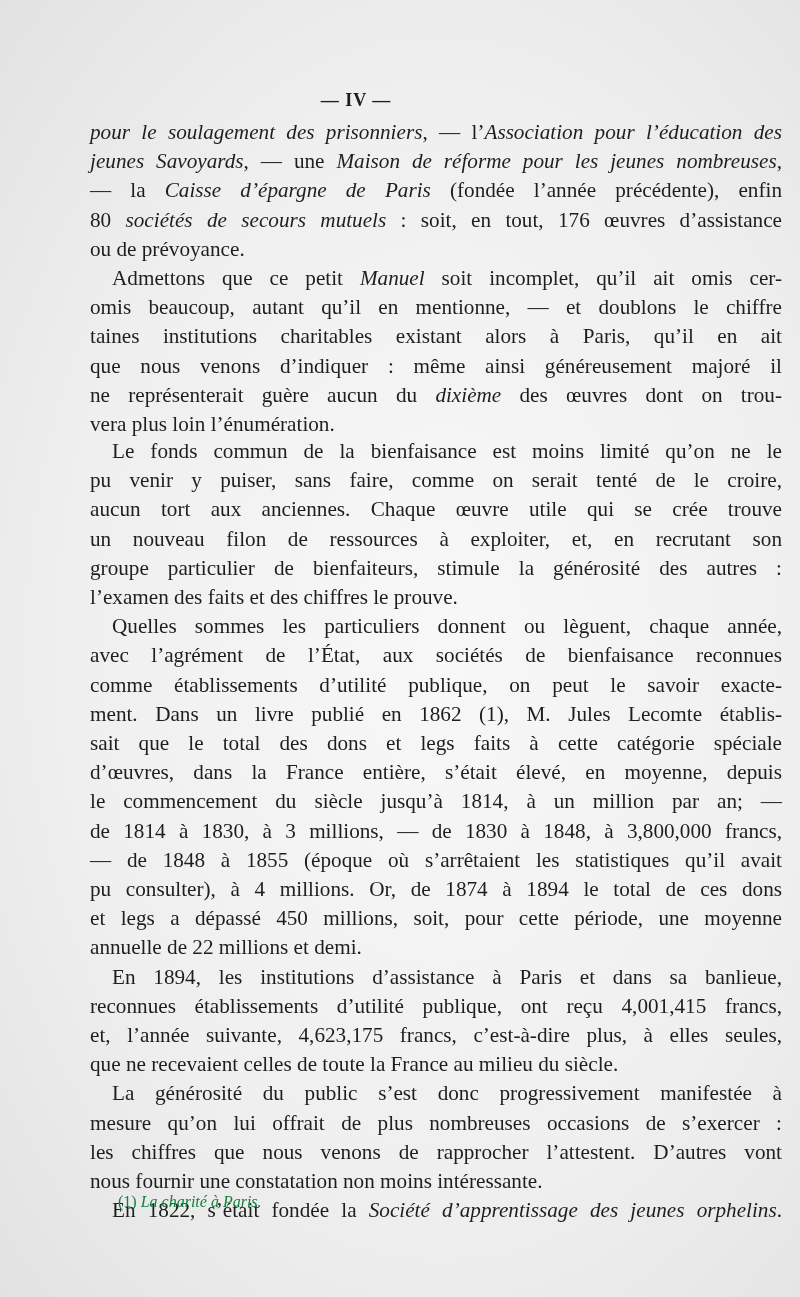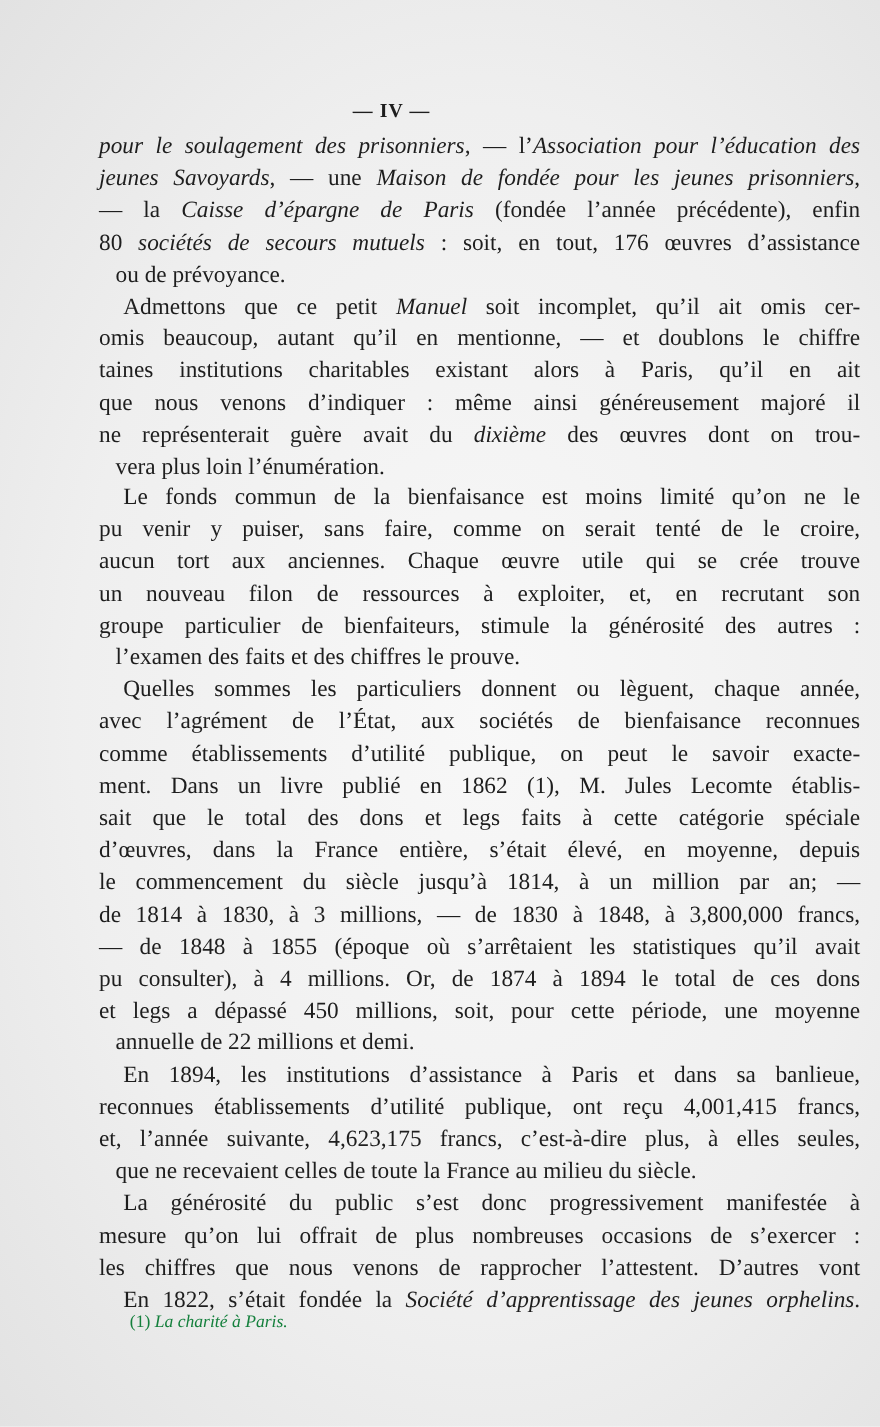--- a/index.html
+++ b/index.html
@@ -43,21 +43,20 @@
       text-indent: 0;
     }
     .line {
       display: block;
       text-align: justify;
       text-align-last: justify;
       white-space: nowrap;
     }
     .line.last {
       text-align-last: left;
-      margin-left: 15px;
     }
     .line.indent {
       padding-left: 22px;
     }
     i { font-style: italic; }
     .footnote {
       position: absolute;
       top: 1193px;
       left: 118px;
       font-size: 16px;
@@ -68,31 +67,31 @@
     .footnote .num { font-style: normal; }
   </style>
 </head>
 <body>
 
 <div class="page-number">— IV —</div>
 
 <div class="text-block" id="block1">
   <div class="para">
       <span class="line"><i>pour le soulagement des prisonniers</i><span>, — l’</span><i>Association pour l’éducation des</i></span>
-      <span class="line"><i>jeunes Savoyards</i><span>, — une </span><i>Maison de fondée pour les jeunes prisonniers</i><span>,</span></span>
+      <span class="line"><i>jeunes Savoyards</i><span>, — une </span><i>Maison de réforme pour les jeunes nombreuses</i><span>,</span></span>
       <span class="line"><span>— la </span><i>Caisse d’épargne de Paris</i><span> (fondée l’année précédente), enfin</span></span>
       <span class="line"><span>80 </span><i>sociétés de secours mutuels</i><span> : soit, en tout, 176 œuvres d’assistance</span></span>
       <span class="line last"><span>ou de prévoyance.</span></span>
     </div>
   <div class="para">
       <span class="line indent"><span>Admettons que ce petit </span><i>Manuel</i><span> soit incomplet, qu’il ait omis cer-</span></span>
       <span class="line"><span>omis beaucoup, autant qu’il en mentionne, — et doublons le chiffre</span></span>
       <span class="line"><span>taines institutions charitables existant alors à Paris, qu’il en ait</span></span>
       <span class="line"><span>que nous venons d’indiquer : même ainsi généreusement majoré il</span></span>
-      <span class="line"><span>ne représenterait guère avait du </span><i>dixième</i><span> des œuvres dont on trou-</span></span>
+      <span class="line"><span>ne représenterait guère aucun du </span><i>dixième</i><span> des œuvres dont on trou-</span></span>
       <span class="line last"><span>vera plus loin l’énumération.</span></span>
     </div>
 </div>
 
 <div class="text-block" id="block2">
   <div class="para">
       <span class="line indent"><span>Le fonds commun de la bienfaisance est moins limité qu’on ne le</span></span>
       <span class="line"><span>pu venir y puiser, sans faire, comme on serait tenté de le croire,</span></span>
       <span class="line"><span>aucun tort aux anciennes. Chaque œuvre utile qui se crée trouve</span></span>
       <span class="line"><span>un nouveau filon de ressources à exploiter, et, en recrutant son</span></span>
@@ -116,20 +115,21 @@
   <div class="para">
       <span class="line indent"><span>En 1894, les institutions d’assistance à Paris et dans sa banlieue,</span></span>
       <span class="line"><span>reconnues établissements d’utilité publique, ont reçu 4,001,415 francs,</span></span>
       <span class="line"><span>et, l’année suivante, 4,623,175 francs, c’est-à-dire plus, à elles seules,</span></span>
       <span class="line last"><span>que ne recevaient celles de toute la France au milieu du siècle.</span></span>
     </div>
   <div class="para">
       <span class="line indent"><span>La générosité du public s’est donc progressivement manifestée à</span></span>
       <span class="line"><span>mesure qu’on lui offrait de plus nombreuses occasions de s’exercer :</span></span>
       <span class="line"><span>les chiffres que nous venons de rapprocher l’attestent. D’autres vont</span></span>
+      <span class="line last"><span>nous fournir une constatation non moins intéressante.</span></span>
     </div>
   <div class="para">
       <span class="line indent"><span>En 1822, s’était fondée la </span><i>Société d’apprentissage des jeunes orphelins</i><span>.</span></span>
     </div>
 </div>
 
 <div class="footnote">
   <span class="num">(1)</span>
   <span>La charité à Paris.</span>
 </div>

